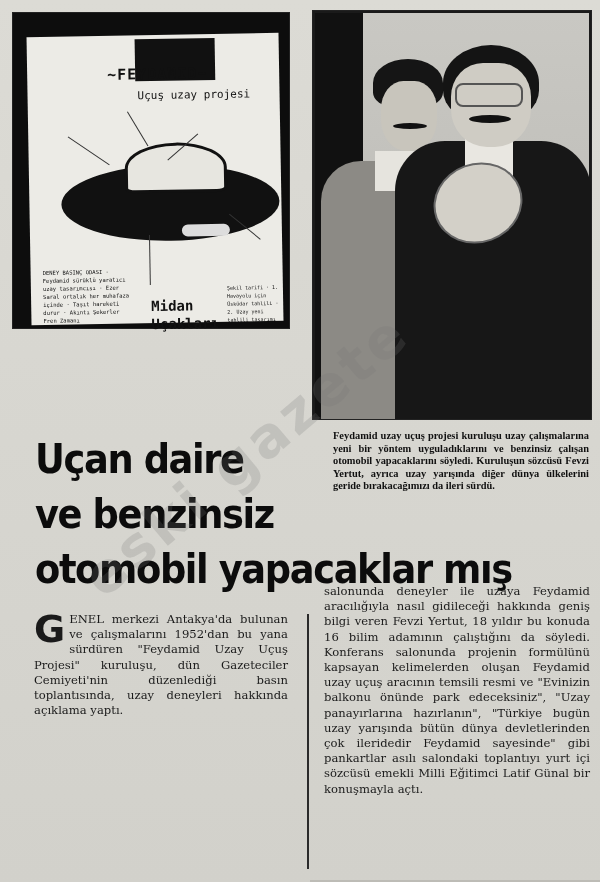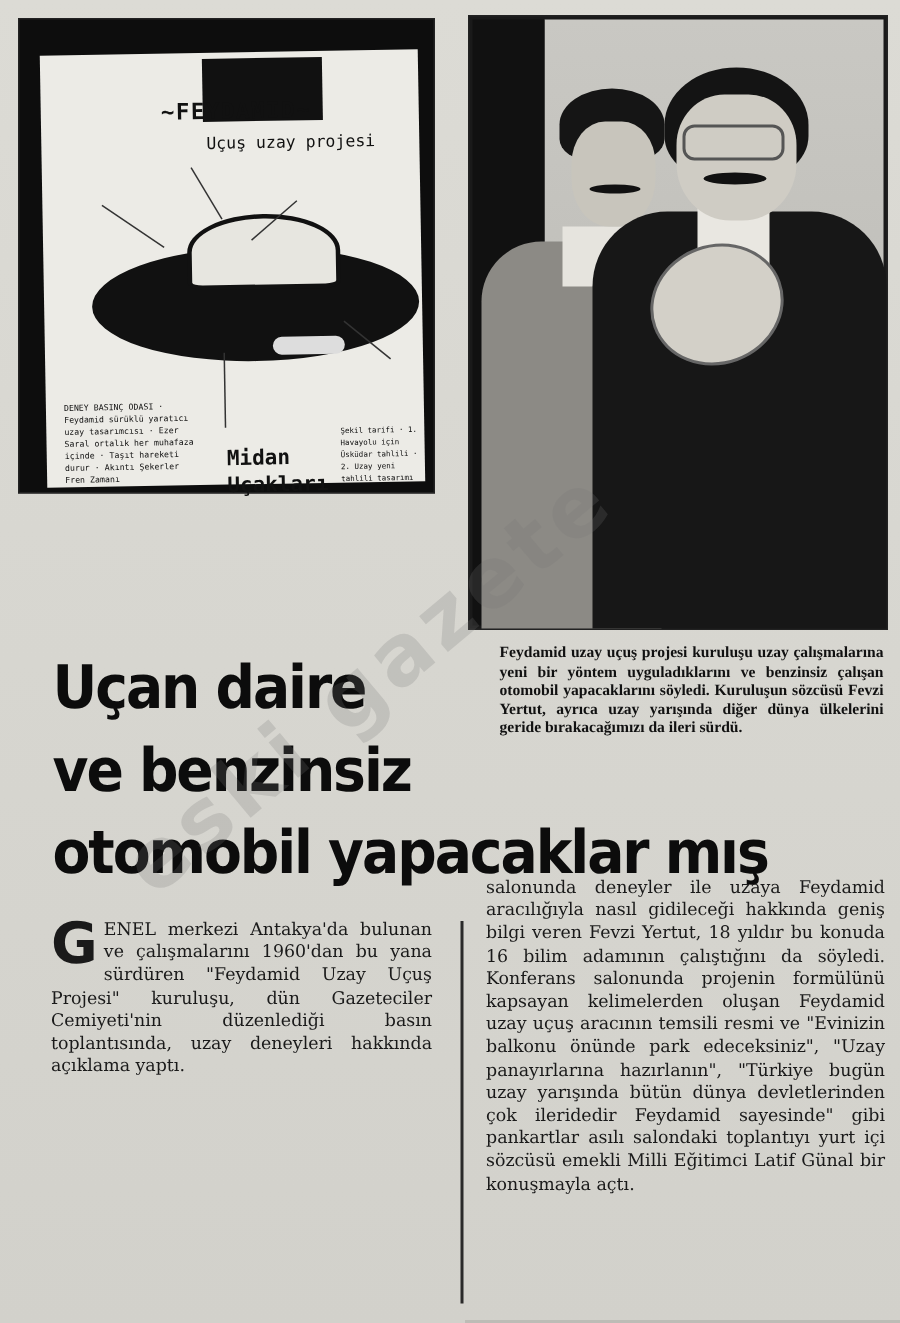--- a/index.html
+++ b/index.html
@@ -147,21 +147,21 @@
   <div class="caption-right">Feydamid uzay uçuş projesi kuruluşu uzay çalışmalarına yeni bir yöntem uyguladıklarını ve benzinsiz çalışan otomobil yapacaklarını söyledi. Kuruluşun sözcüsü Fevzi Yertut, ayrıca uzay yarışında diğer dünya ülkelerini geride bırakacağımızı da ileri sürdü.</div>
 
   <h1 class="headline" style="margin:0;">
     <span class="l1">Uçan daire</span>
     <span class="l2">ve benzinsiz</span>
     <span class="l3">otomobil  yapacaklar mış</span>
   </h1>
 
   <div class="col col-left">
     <p>
-      <span class="dropcap">G</span><span>ENEL merkezi Antakya'da bulunan ve çalışmalarını 1960'dan bu yana sürdüren "Feydamid Uzay Uçuş Projesi" kuruluşu, dün Gazeteciler Cemiyeti'nin düzenlediği basın toplantısında, uzay deneyleri hakkında açıklama yaptı.</span>
+      <span class="dropcap">G</span><span>ENEL merkezi Antakya'da bulunan ve çalışmalarını 1952'dan bu yana sürdüren "Feydamid Uzay Uçuş Projesi" kuruluşu, dün Gazeteciler Cemiyeti'nin düzenlediği basın toplantısında, uzay deneyleri hakkında açıklama yaptı.</span>
     </p>
   </div>
 
   <div class="col-divider"></div>
 
   <div class="col col-right">
     <p>salonunda deneyler ile uzaya Feydamid aracılığıyla nasıl gidileceği hakkında geniş bilgi veren Fevzi Yertut, 18 yıldır bu konuda 16 bilim adamının çalıştığını da söyledi. Konferans salonunda projenin formülünü kapsayan kelimelerden oluşan Feydamid uzay uçuş aracının temsili resmi ve "Evinizin balkonu önünde park edeceksiniz", "Uzay panayırlarına hazırlanın", "Türkiye bugün uzay yarışında bütün dünya devletlerinden çok ileridedir Feydamid sayesinde" gibi pankartlar asılı salondaki toplantıyı yurt içi sözcüsü emekli Milli Eğitimci Latif Günal bir konuşmayla açtı.</p>
   </div>
 
   <div class="bottom-rule"></div>

